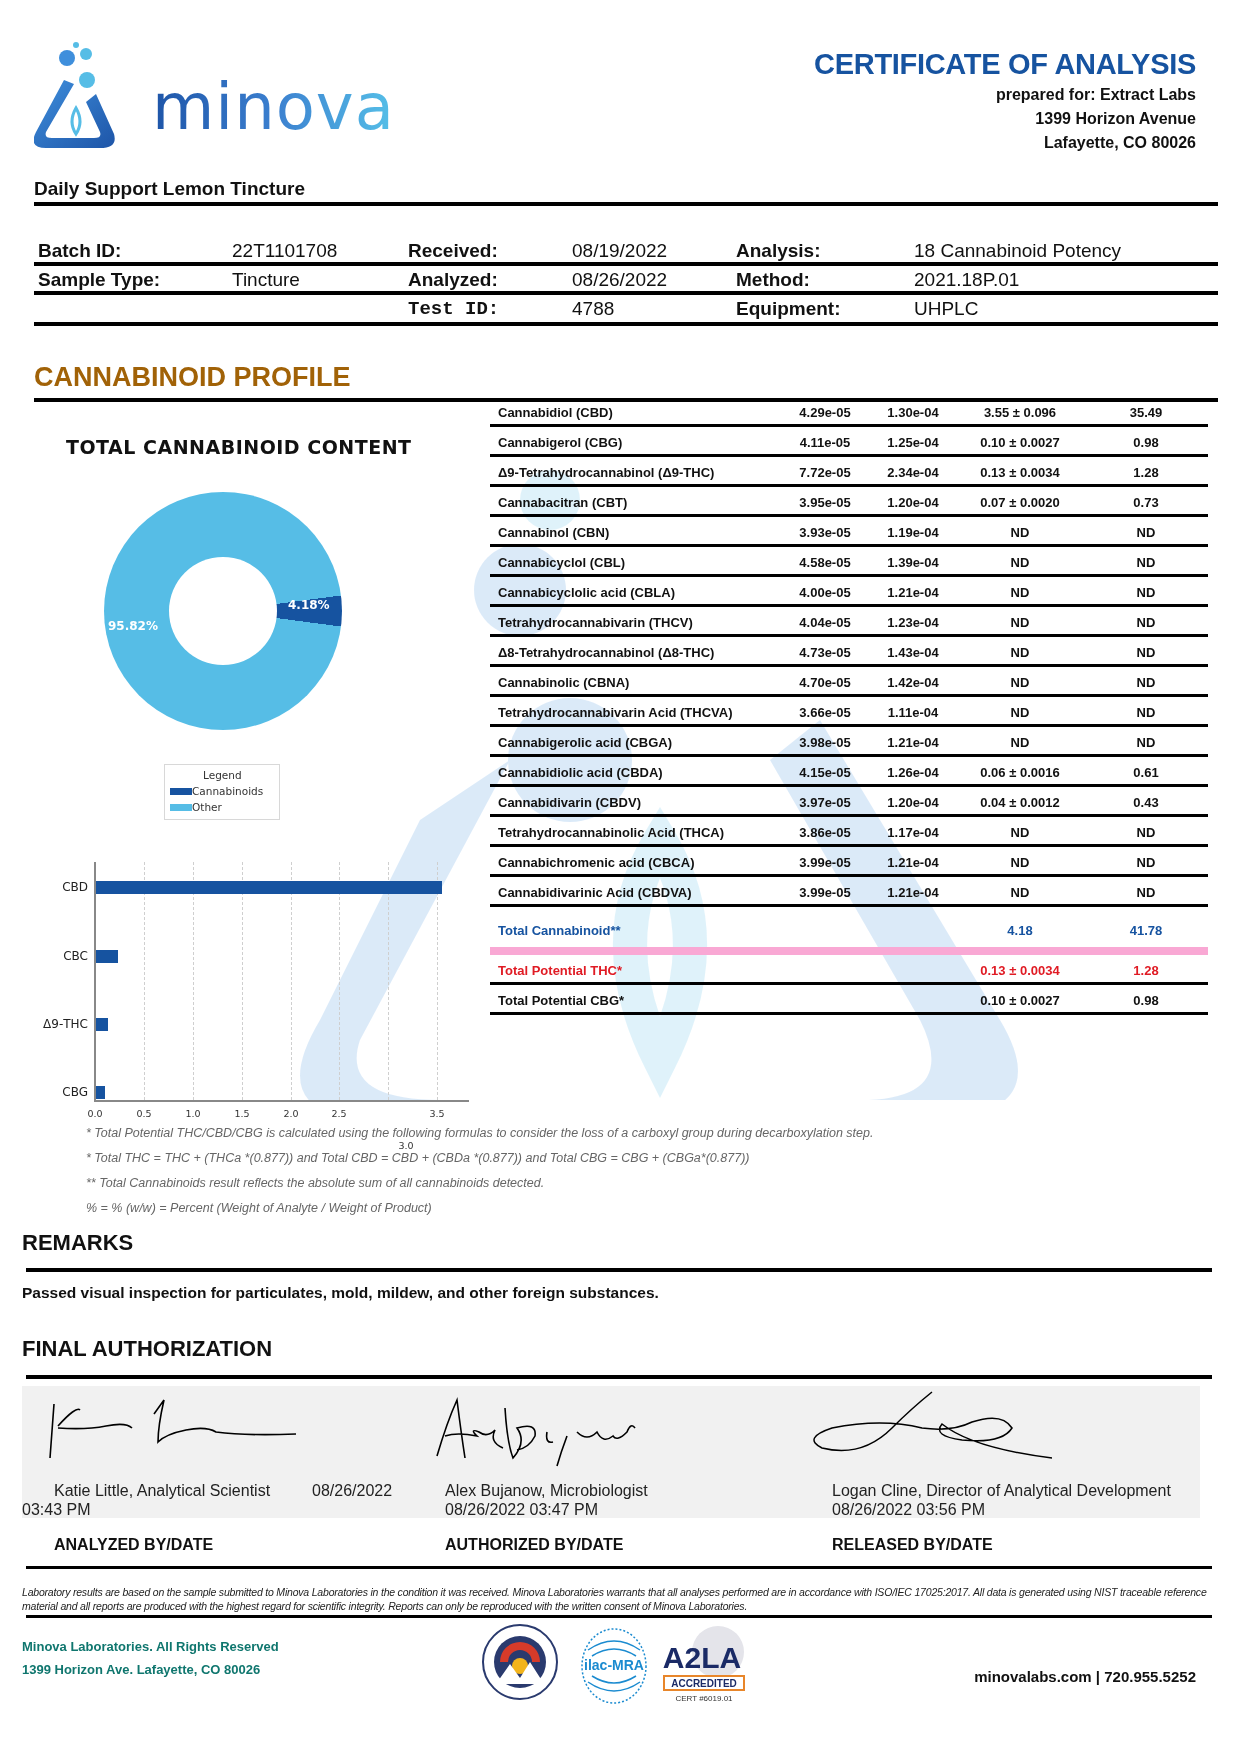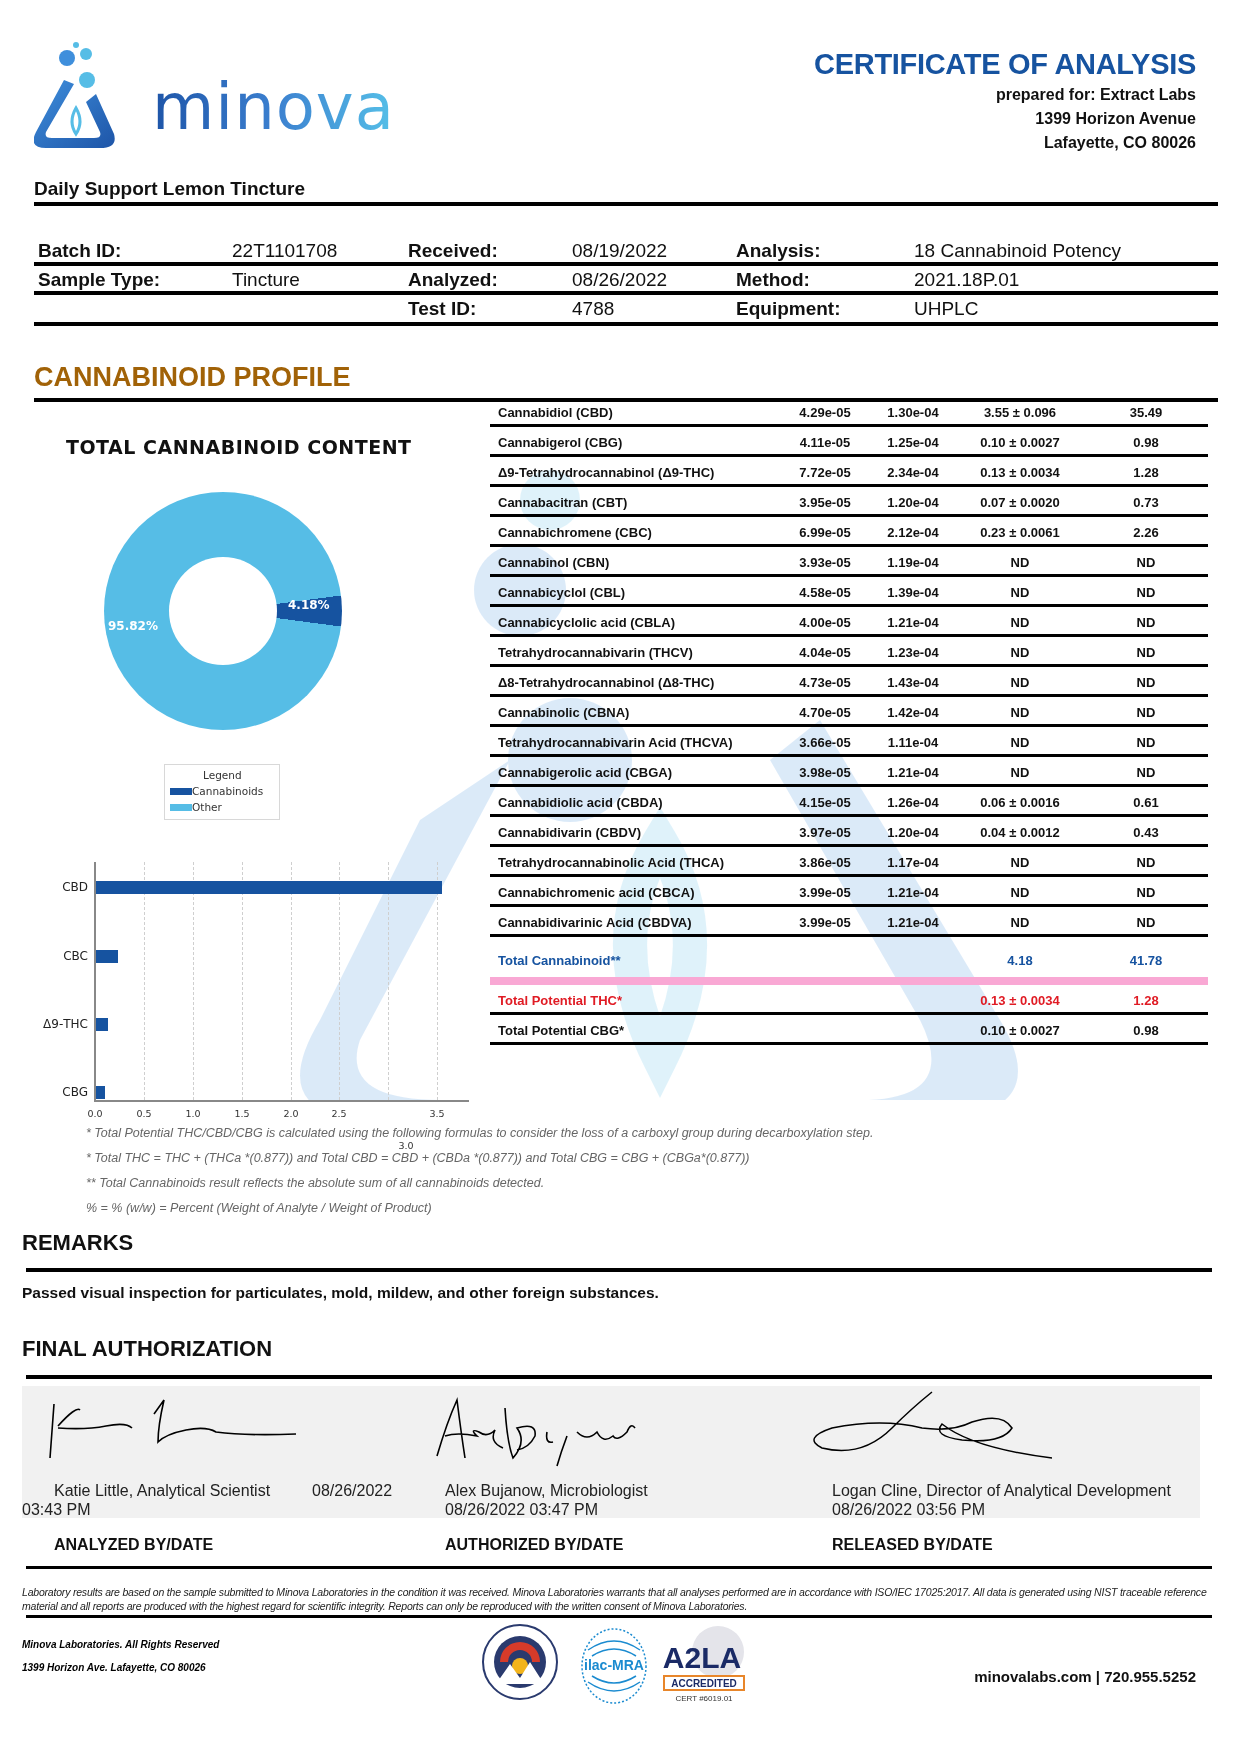--- a/index.html
+++ b/index.html
@@ -67,21 +67,21 @@
   .footnote { left: 86px; font-size: 12.5px; font-style: italic; color: #666; white-space: nowrap; }
 
   
   .remarks-text { left: 22px; top: 1284px; font-size: 15.5px; font-weight: bold; color: #111; }
   .auth-box { left: 22px; top: 1386px; width: 1178px; height: 132px; background: #f1f1f1; }
   .sig { position: absolute; }
   .auth-name { font-size: 16px; color: #222; white-space: nowrap; }
   .auth-role { font-size: 16px; font-weight: bold; color: #111; white-space: nowrap; }
 
   .disclaimer { left: 22px; top: 1585px; width: 1200px; font-size: 10.5px; font-style: italic; color: #222; line-height: 14px; letter-spacing: -0.2px; }
-  .footer-left { left: 22px; font-size: 10px; font-weight: bold; color: #000000; font-style: italic; }
+  .footer-left { left: 22px; font-size: 13px; font-weight: bold; color: #0f766e; }
   .footer-right { right: 44px; top: 1668px; font-size: 15px; font-weight: bold; color: #111; }
   .badge { position: absolute; }
 </style>
 </head>
 <body>
 
 <div class="abs logo">
   <svg width="110" height="110" viewBox="0 0 110 110" style="position:absolute;left:0;top:0;">
     <defs>
       <linearGradient id="lg1" x1="0" y1="0" x2="1" y2="1">
@@ -119,21 +119,21 @@
 <div class="abs meta-row" style="top:265px;">
   <span class="meta-label" style="left:4px;">Sample Type:</span>
   <span style="left:198px;">Tincture</span>
   <span class="meta-label" style="left:374px;">Analyzed:</span>
   <span style="left:538px;">08/26/2022</span>
   <span class="meta-label" style="left:702px;">Method:</span>
   <span style="left:880px;">2021.18P.01</span>
 </div>
 <div class="abs rule" style="left:34px; top:291px; width:1184px;"></div>
 <div class="abs meta-row" style="top:294px;">
-  <span class="meta-label" style="left:374px;">Test ID:</span>
+  <span class="meta-label" style="left:374px;font-family:Liberation Mono, monospace;">Test ID:</span>
   <span style="left:538px;">4788</span>
   <span class="meta-label" style="left:702px;">Equipment:</span>
   <span style="left:880px;">UHPLC</span>
 </div>
 <div class="abs rule" style="left:34px; top:322px; width:1184px;"></div>
 
 <div class="abs section-blue" style="left:34px; top:362px;">CANNABINOID PROFILE</div>
 <div class="abs rule" style="left:34px; top:398px; width:1184px;"></div>
 
 <svg class="abs watermark" viewBox="0 0 760 640">
@@ -216,27 +216,20 @@
         <span class="c-loq">2.34e-04</span>
         <span class="c-res">0.13 ± 0.0034</span>
         <span class="c-mg">1.28</span>
       </div>
       <div class="row">
         <span class="c-name">Cannabacitran (CBT)</span>
         <span class="c-lod">3.95e-05</span>
         <span class="c-loq">1.20e-04</span>
         <span class="c-res">0.07 ± 0.0020</span>
         <span class="c-mg">0.73</span>
-      </div>
-      <div class="row">
-        <span class="c-name">Cannabichromene (CBC)</span>
-        <span class="c-lod">6.99e-05</span>
-        <span class="c-loq">2.12e-04</span>
-        <span class="c-res">0.23 ± 0.0061</span>
-        <span class="c-mg">2.26</span>
       </div>
       <div class="row">
         <span class="c-name">Cannabinol (CBN)</span>
         <span class="c-lod">3.93e-05</span>
         <span class="c-loq">1.19e-04</span>
         <span class="c-res">ND</span>
         <span class="c-mg">ND</span>
       </div>
       <div class="row">
         <span class="c-name">Cannabicyclol (CBL)</span>

